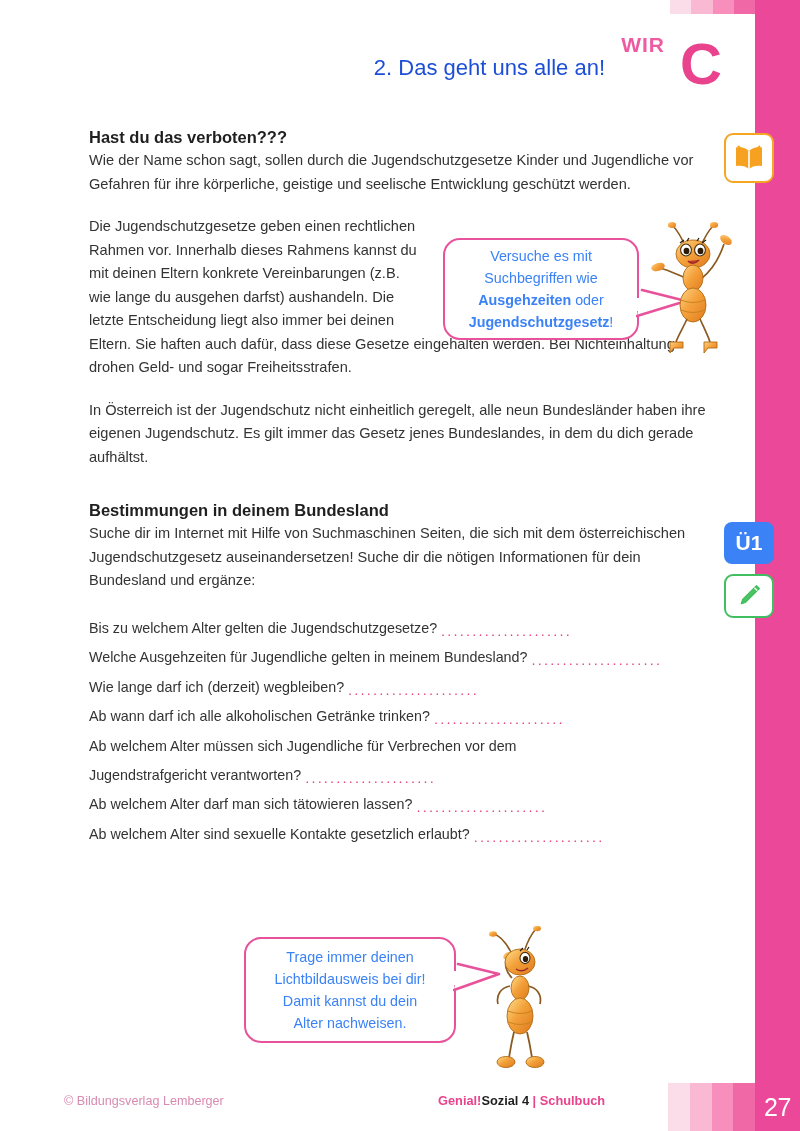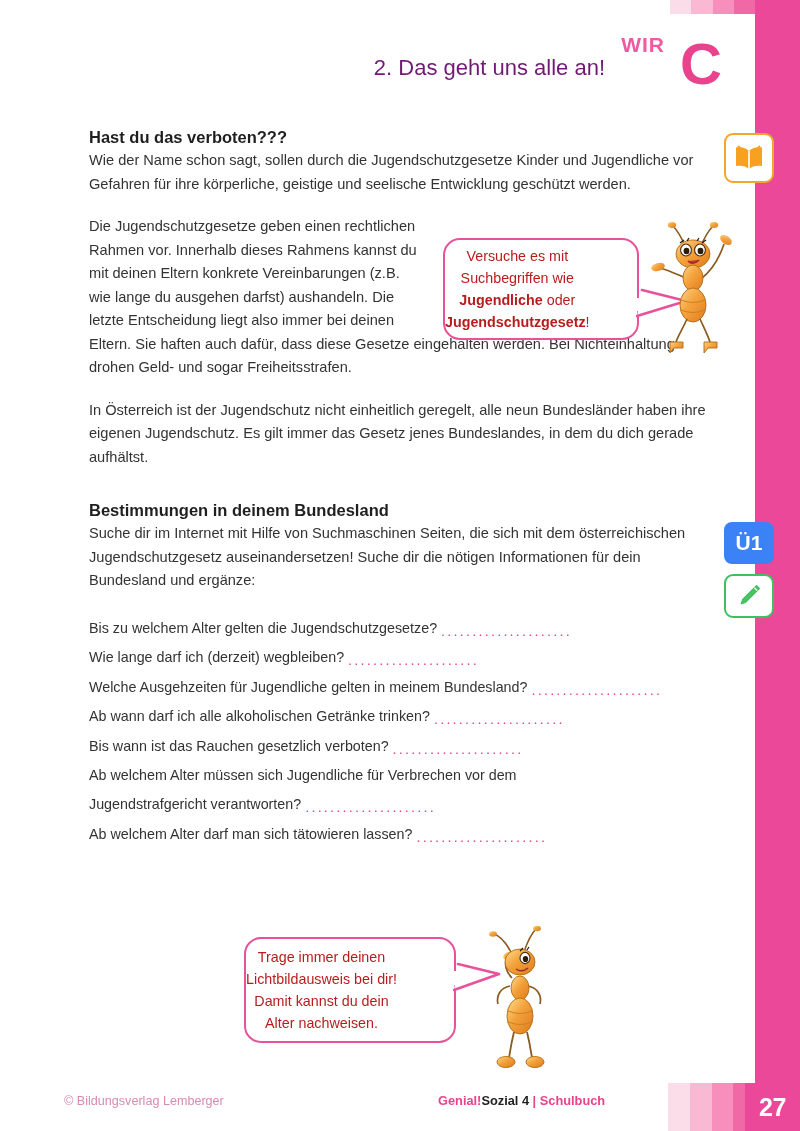--- a/index.html
+++ b/index.html
@@ -42,46 +42,46 @@
     width: 87px;
     height: 48px;
     display: flex;
   }
   .footer-bars span { flex: 1 1 0; height: 100%; display: block; }
 
   .page-number-block {
     position: absolute;
     right: 0;
     bottom: 0;
-    width: 55px;
+    width: 45px;
     height: 48px;
     background: #ec4899;
     color: #ffffff;
     font-size: 25px;
-    font-weight: bold;
+    font-weight: normal;
     display: flex;
     align-items: center;
     justify-content: center;
     letter-spacing: -0.5px;
   }
 
   
   .header {
     position: absolute;
     top: 30px;
     left: 0;
     width: 740px;
     height: 75px;
   }
   .chapter-title {
     position: absolute;
     right: 135px;
     top: 25px;
     font-size: 22px;
-    color: #701a75;
+    color: #1d4ed8;
     white-space: nowrap;
     margin-left: 46px;
   }
   .wir-label {
     position: absolute;
     right: 75px;
     top: 3px;
     font-size: 21px;
     font-weight: bold;
     color: #ef5ba1;
@@ -140,23 +140,24 @@
   
   .bubble {
     position: absolute;
     background: #ffffff;
     border: 2.6px solid #e8529b;
     border-radius: 17px;
     box-sizing: border-box;
     text-align: center;
     font-size: 14.3px;
     line-height: 22px;
-    color: #b91c1c;
+    color: #3b82f6;
     display: flex;
     align-items: center;
+    justify-content: center;
   }
   .bubble b { font-weight: bold; }
   .bubble-tail { position: absolute; }
 
   #bubble-1 {
     left: 443px;
     top: 238px;
     width: 196px;
     height: 102px;
   }
@@ -257,35 +258,35 @@
 
   <p class="body-text">In Österreich ist der Jugendschutz nicht einheitlich geregelt, alle neun Bundesländer haben ihre eigenen Jugendschutz. Es gilt immer das Gesetz jenes Bundeslandes, in dem du dich gerade aufhältst.</p>
 
   <div style="height:32px"></div>
 
   <h2 class="section-head">Bestimmungen in deinem Bundesland</h2>
   <p class="body-text">Suche dir im Internet mit Hilfe von Suchmaschinen Seiten, die sich mit dem österreichischen Jugendschutzgesetz auseinandersetzen! Suche dir die nötigen Informationen für dein Bundesland und ergänze:</p>
 
   <div class="qlist">
     <div class="qrow"><span>Bis zu welchem Alter gelten die Jugendschutzgesetze?</span> <span class="dots">.....................</span></div>
+    <div class="qrow"><span>Welche Ausgehzeiten für Jugendliche gelten in meinem Bundesland?</span> <span class="dots">.....................</span></div>
     <div class="qrow"><span>Wie lange darf ich (derzeit) wegbleiben?</span> <span class="dots">.....................</span></div>
-    <div class="qrow"><span>Welche Ausgehzeiten für Jugendliche gelten in meinem Bundesland?</span> <span class="dots">.....................</span></div>
     <div class="qrow"><span>Ab wann darf ich alle alkoholischen Getränke trinken?</span> <span class="dots">.....................</span></div>
-    <div class="qrow"><span>Bis wann ist das Rauchen gesetzlich verboten?</span> <span class="dots">.....................</span></div>
     <div class="qrow tight"><span>Ab welchem Alter müssen sich Jugendliche für Verbrechen vor dem</span></div>
     <div class="qrow"><span>Jugendstrafgericht verantworten?</span> <span class="dots">.....................</span></div>
     <div class="qrow"><span>Ab welchem Alter darf man sich tätowieren lassen?</span> <span class="dots">.....................</span></div>
+    <div class="qrow"><span>Ab welchem Alter sind sexuelle Kontakte gesetzlich erlaubt?</span> <span class="dots">.....................</span></div>
   </div>
 </div>
 
 <div class="bubble" id="bubble-1">
   <div>
     <div>Versuche es mit</div>
     <div>Suchbegriffen wie</div>
-    <div><b>Jugendliche</b><span> oder</span></div>
+    <div><b>Ausgehzeiten</b><span> oder</span></div>
     <div><b>Jugendschutzgesetz</b><span>!</span></div>
   </div>
 </div>
 <svg class="bubble-tail" style="left:636px; top:288px;" width="54" height="32">
   <path d="M1 28 L50 13 L6 2" fill="#ffffff" stroke="#e8529b" stroke-width="2.6" stroke-linejoin="round" stroke-linecap="round"></path>
   <path d="M1 23 L1 10" stroke="#ffffff" stroke-width="6"></path>
 </svg>
 
 <svg class="ant" style="left:650px; top:222px;" width="84" height="132" viewBox="0 0 84 132">
   <defs>

